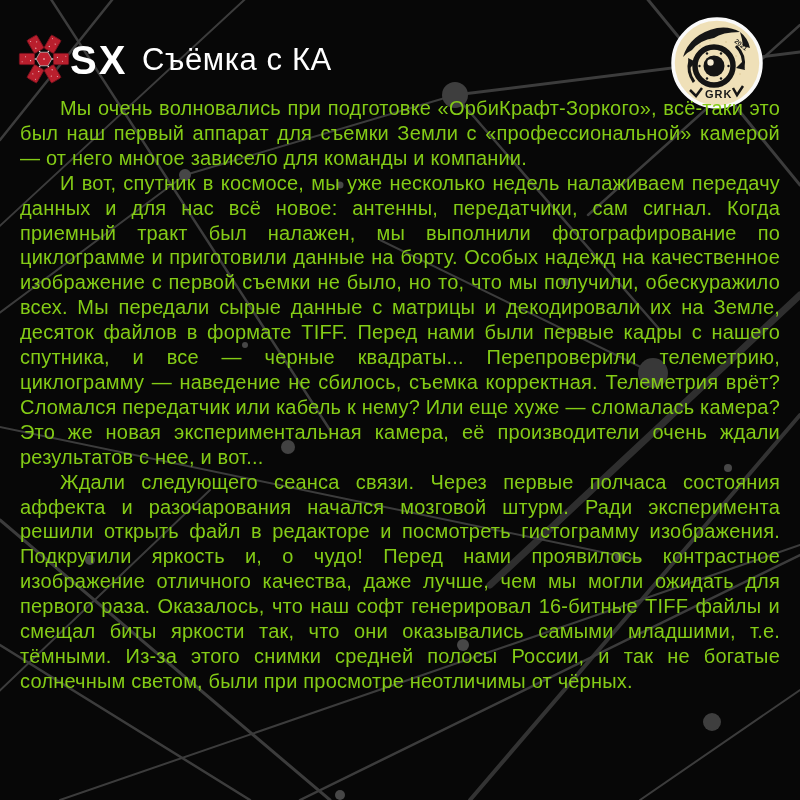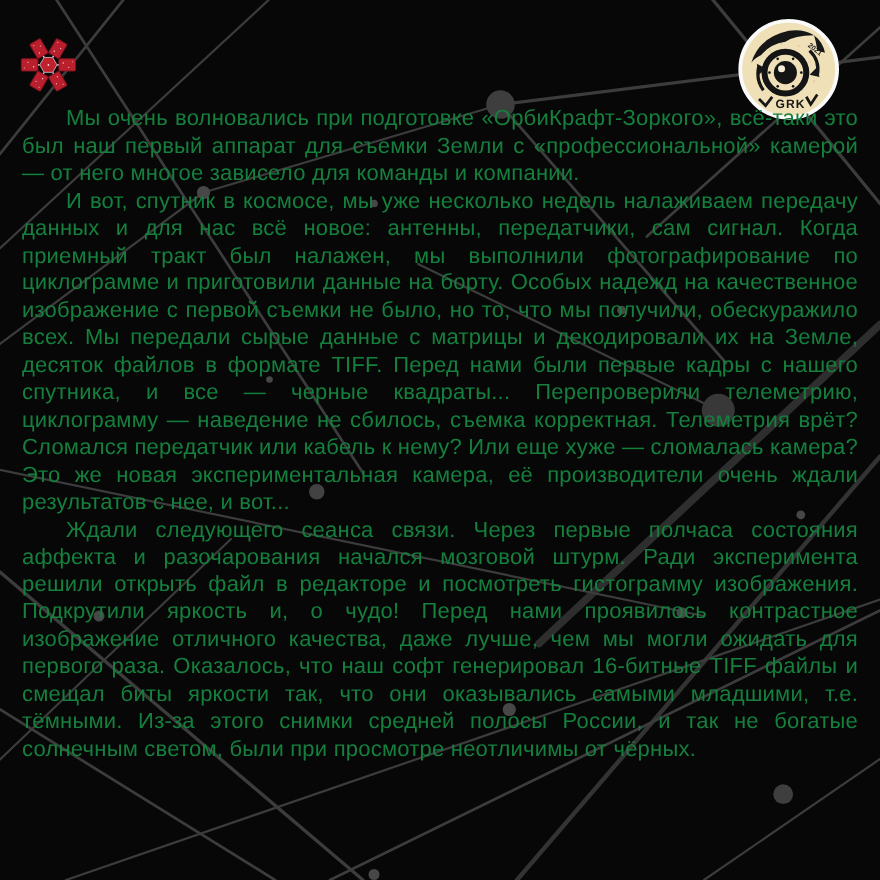--- a/index.html
+++ b/index.html
@@ -24,21 +24,21 @@
     font-size:31px;font-weight:500;letter-spacing:0.6px;
     color:#ffffff;white-space:nowrap;
   }
   .badge{position:absolute;right:36px;top:16px;}
   .article{
     position:absolute;left:20px;top:96px;width:760px;
     font-size:20px;line-height:24.9px;
     font-weight:500;
     letter-spacing:0.2px;
     text-align:justify;
-    color:#15803d;
+    color:#84cc16;
   }
   .article p{margin:0;text-indent:40px;}
   svg text{font-family:"Liberation Sans", sans-serif;}
 </style>
 </head>
 <body>
 
 <div class="canvas">
 
   <svg class="bg-network" viewBox="0 0 800 800" xmlns="http://www.w3.org/2000/svg">
@@ -124,20 +124,22 @@
           <circle cx="24" cy="-3" r="1.1" fill="#ffffff" opacity="0.85"></circle>
           <circle cx="33" cy="4" r="1" fill="#ffffff" opacity="0.75"></circle>
           <circle cx="39" cy="-5" r="0.9" fill="#ffffff" opacity="0.7"></circle>
           <circle cx="15.5" cy="0" r="1.3" fill="#e9e9e9"></circle>
         </g>
         <polygon points="14,0 7,-12.1 -7,-12.1 -14,0 -7,12.1 7,12.1" fill="#c0212f" stroke="#d8d8d8" stroke-width="1.2"></polygon>
         <circle cx="0" cy="0" r="1.4" fill="#ffffff" opacity="0.9"></circle>
       </g>
     </svg>
 
+    <span class="brand">SX</span>
+    <span class="page-title">Съёмка с КА</span>
 
     <svg class="badge" width="94" height="94" viewBox="0 0 94 94" xmlns="http://www.w3.org/2000/svg">
       <circle cx="47" cy="47" r="44" fill="#efe0b8" stroke="#fafafa" stroke-width="3.5"></circle>
       <g fill="#d8c48e" opacity="0.6">
         <circle cx="30" cy="30" r="1"></circle>
           <circle cx="40" cy="24" r="1"></circle>
           <circle cx="56" cy="26" r="1"></circle>
         <circle cx="66" cy="40" r="1"></circle>
           <circle cx="70" cy="58" r="1"></circle>
           <circle cx="30" cy="64" r="1"></circle>

